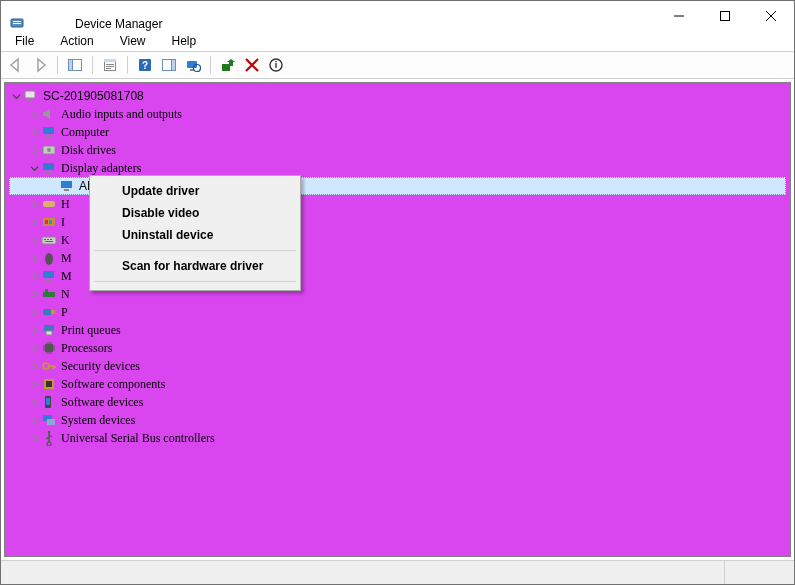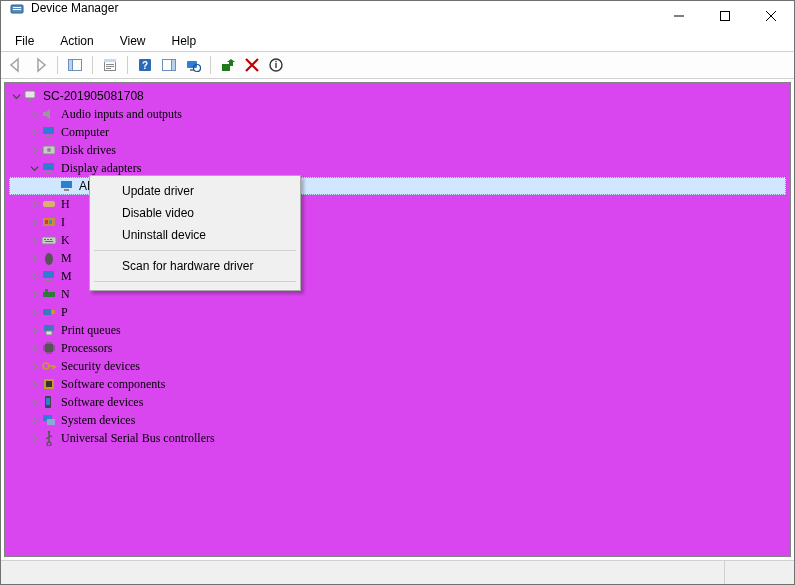--- a/index.html
+++ b/index.html
@@ -20,24 +20,25 @@
     border: 1px solid #707070;
     background: #fff;
     display: flex;
     flex-direction: column;
   }
 
   
   .titlebar {
     height: 30px;
     display: flex;
-    align-items: flex-start;
+    align-items: flex-end;
     padding: 0 0 0 8px;
     background: #fff;
     position: relative;
+    gap: 44px;
   }
   .titlebar .title-label {
     font-size: 12px;
     margin-left: 6px;
   }
   .titlebar .app-icon {
     width: 16px;
     height: 16px;
   }
   .window-controls {
@@ -156,20 +157,21 @@
     width: 212px;
     background: #f0f0f0;
     border: 1px solid #aaaaaa;
     box-shadow: 3px 3px 3px rgba(0,0,0,.25);
     padding: 4px 2px;
     z-index: 10;
   }
   .context-menu .cm-item {
     padding: 4px 10px 4px 30px;
     font-size: 12px;
+    font-weight: bold;
   }
   .context-menu .cm-item.bold { font-weight: 700; }
   .context-menu .cm-sep {
     height: 1px;
     background: #d0d0d0;
     margin: 4px 2px;
   }
 
   
   .statusbar {

